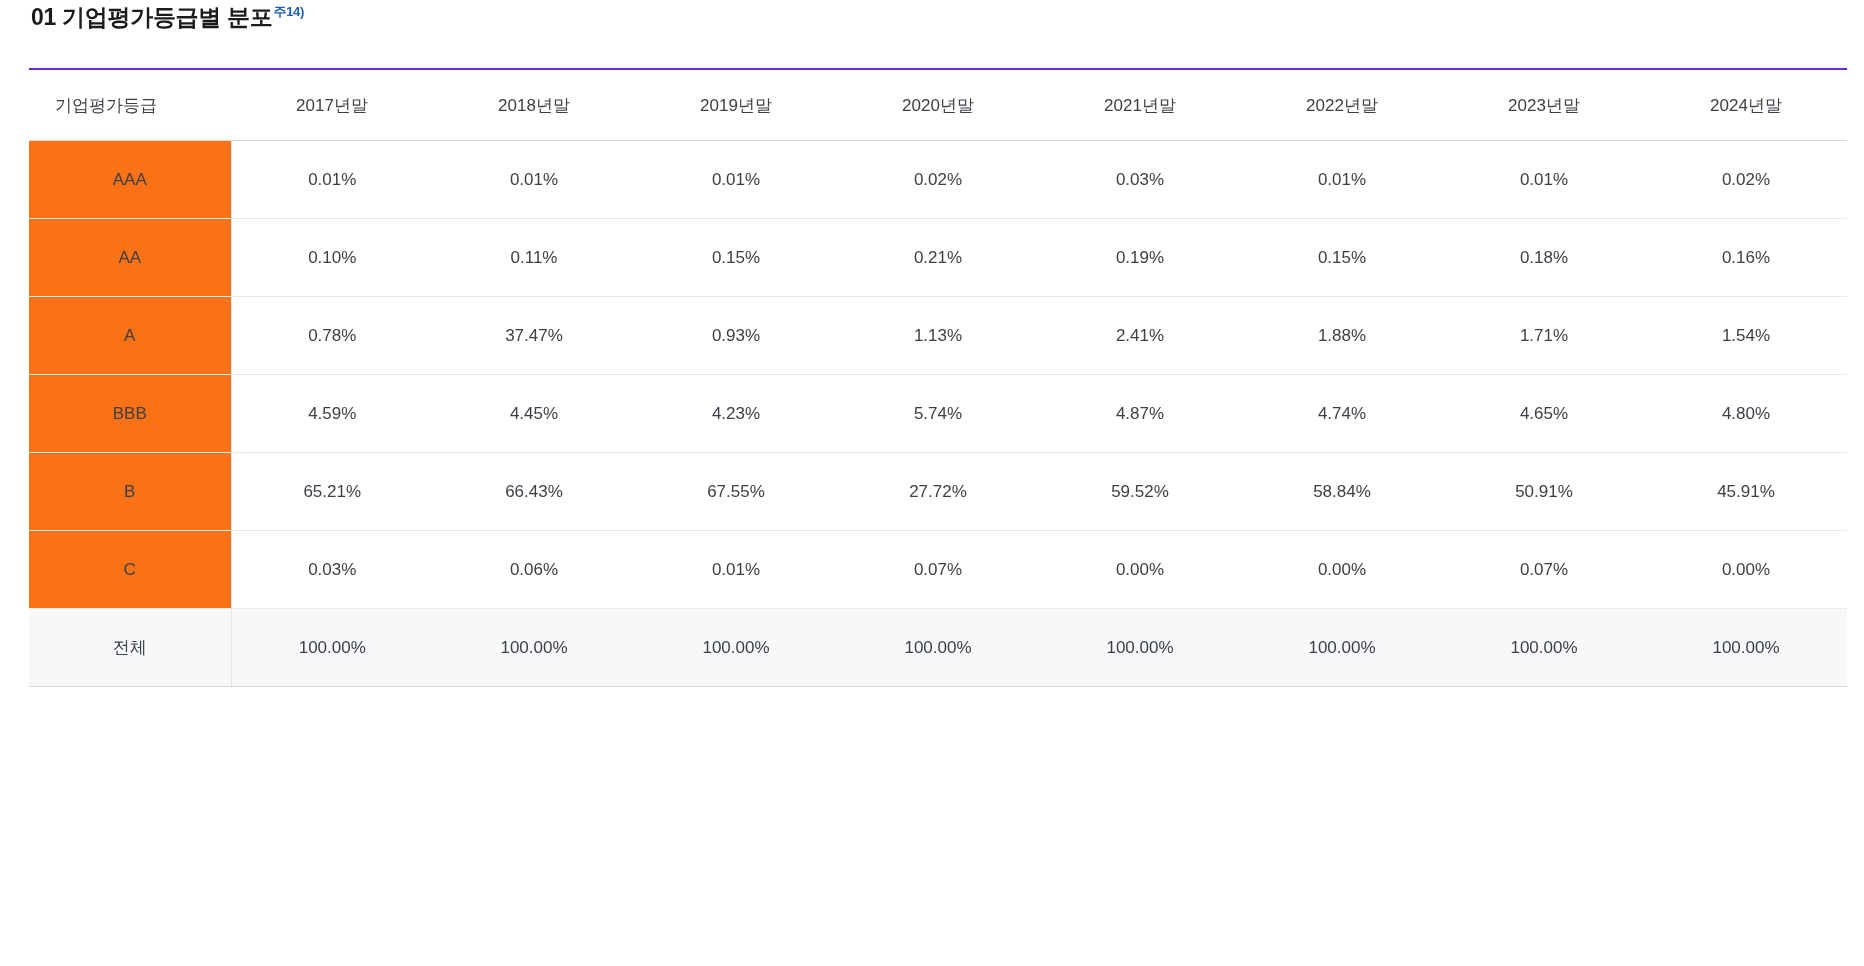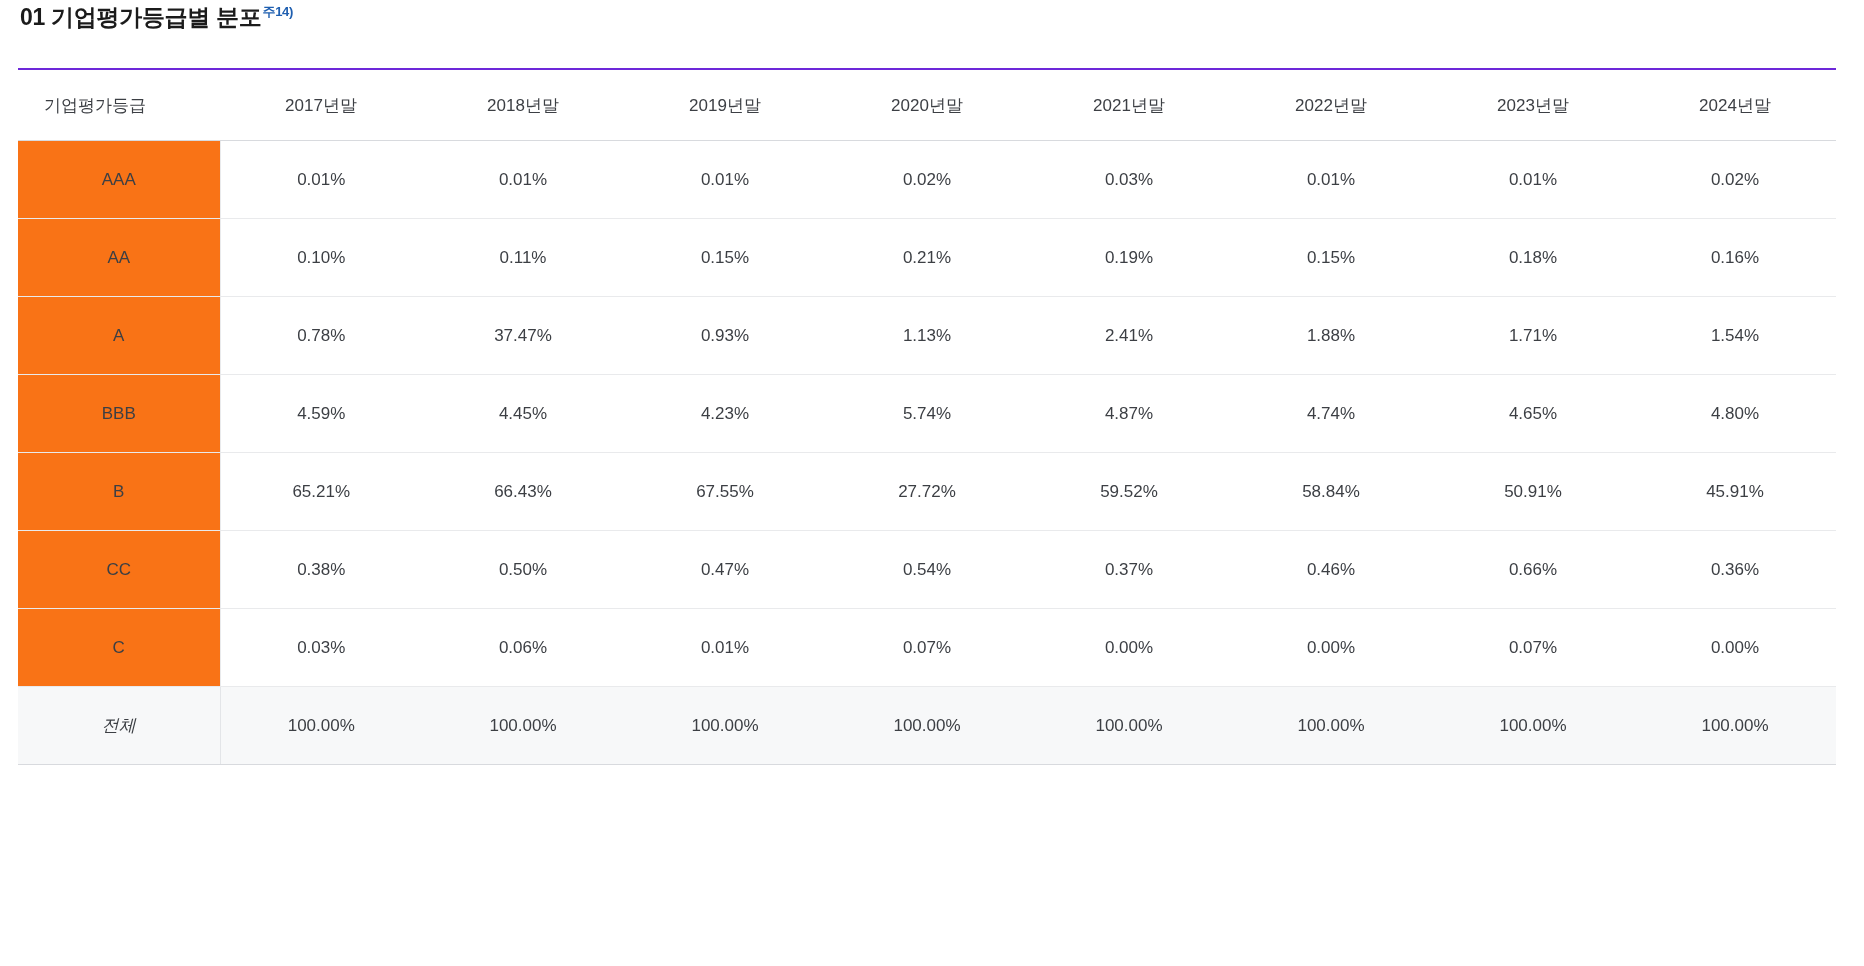--- a/index.html
+++ b/index.html
@@ -11,21 +11,21 @@
     width: 1864px;
     height: 966px;
     font-family: "Liberation Sans", sans-serif;
     color: #333333;
     overflow: hidden;
   }
   .page {
     width: 1864px;
     height: 768px;
     box-sizing: border-box;
-    padding: 0 18px;
+    padding: 0 29px;
     position: relative;
   }
 
   
   .title-block {
     padding-top: 2px;
     padding-left: 2px;
     height: 56px;
     box-sizing: border-box;
   }
@@ -94,21 +94,20 @@
     background: #f97316;
     border-right: 1px solid #e9eaec;
     color: #3c3f44;
   }
   table.grade-table tbody tr.total-row td {
     background: #f7f8f9;
     border-bottom: 1px solid #d8dade;
   }
   table.grade-table tbody tr.total-row td.row-label {
     border-right: 1px solid #e3e5e8;
-    font-style: italic;
   }
   table.grade-table tbody tr:last-child td {
     border-bottom: none;
   }
   .tbl-bottom-rule {
     width: 1818px;
     height: 1px;
     background: #d8dade;
   }
 </style>
@@ -199,31 +198,20 @@
           <td>65.21%</td>
           <td>66.43%</td>
           <td>67.55%</td>
           <td>27.72%</td>
           <td>59.52%</td>
           <td>58.84%</td>
           <td>50.91%</td>
           <td>45.91%</td>
         </tr>
         <tr>
-          <td class="row-label">CC</td>
-          <td>0.38%</td>
-          <td>0.50%</td>
-          <td>0.47%</td>
-          <td>0.54%</td>
-          <td>0.37%</td>
-          <td>0.46%</td>
-          <td>0.66%</td>
-          <td>0.36%</td>
-        </tr>
-        <tr>
           <td class="row-label">C</td>
           <td>0.03%</td>
           <td>0.06%</td>
           <td>0.01%</td>
           <td>0.07%</td>
           <td>0.00%</td>
           <td>0.00%</td>
           <td>0.07%</td>
           <td>0.00%</td>
         </tr>

